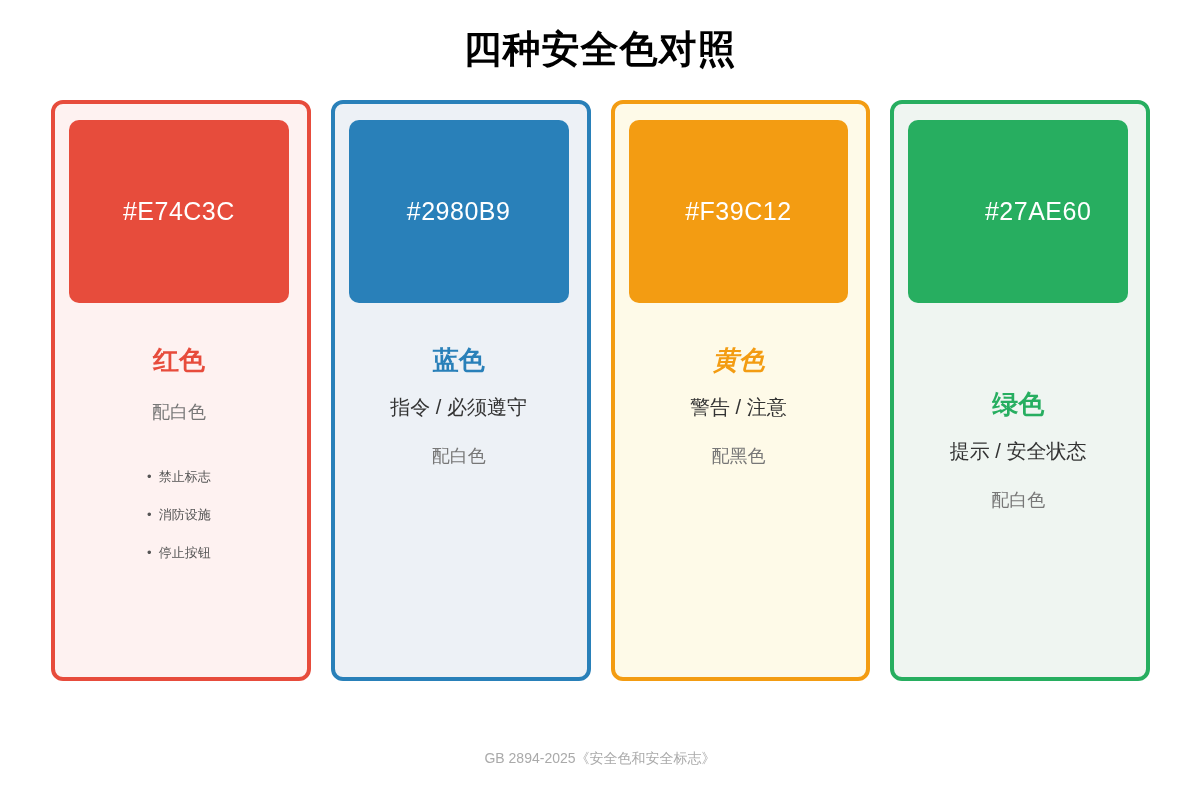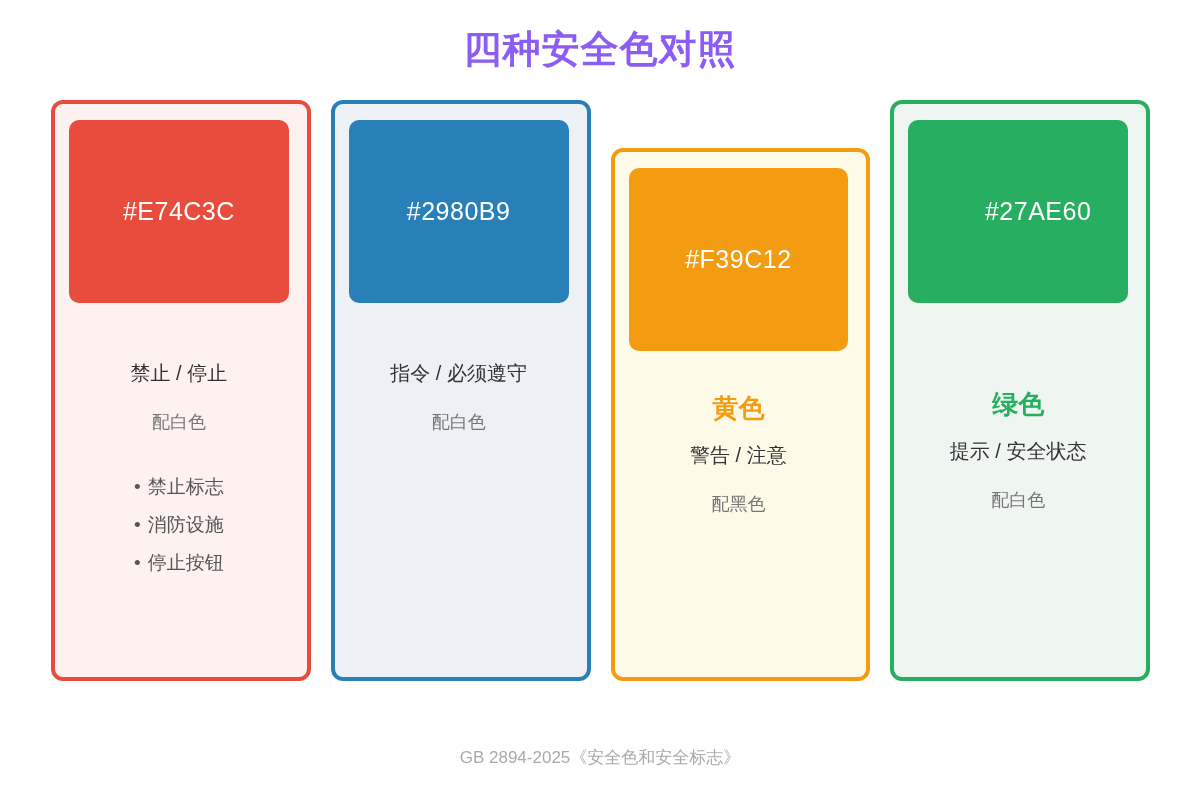--- a/index.html
+++ b/index.html
@@ -22,21 +22,21 @@
 
   
   .page-title {
     position: absolute;
     top: 22px;
     left: 0;
     width: 1200px;
     text-align: center;
     font-size: 38px;
     font-weight: 700;
-    color: #8b5cf6;
+    color: #000000;
     letter-spacing: 1px;
     line-height: 54px;
   }
 
   
   .cards {
     position: absolute;
     top: 100px;
     left: 51px;
     width: 1099px;
@@ -106,83 +106,84 @@
   .examples {
     list-style: none;
     margin-top: 40px;
     display: flex;
     flex-direction: column;
     align-items: center;
     gap: 14px;
   }
 
   .example-item {
-    font-size: 19px;
+    font-size: 13px;
     color: #555555;
     line-height: 24px;
     white-space: nowrap;
   }
 
   .example-bullet {
     display: inline-block;
     margin-right: 7px;
     color: #555555;
   }
 
   
   .footer-note {
     position: absolute;
     top: 746px;
     left: 0;
     width: 1200px;
     text-align: center;
-    font-size: 17px;
+    font-size: 14px;
     color: #aaaaaa;
     line-height: 24px;
   }
 </style>
 </head>
 <body>
 
 <div id="page">
 
   <h1 class="page-title">四种安全色对照</h1>
 
   <div class="cards">
   <div class="card" style="border-color: rgb(231, 76, 60); background: rgb(254, 242, 241);">
     <div class="swatch" style="background: rgb(231, 76, 60);">
       <span class="swatch-hex" style="color: rgb(255, 255, 255);">#E74C3C</span>
     </div>
     <div class="card-body">
-      <div class="usage">禁止 / 停止</div>
+      <div class="color-name" style="color: rgb(231, 76, 60);">红色</div>
       <div class="contrast">配白色</div>
       <ul class="examples">
             <li class="example-item"><span class="example-bullet">•</span><span>禁止标志</span></li>
             <li class="example-item"><span class="example-bullet">•</span><span>消防设施</span></li>
             <li class="example-item"><span class="example-bullet">•</span><span>停止按钮</span></li>
           </ul>
     </div>
   </div>
 
   <div class="card" style="border-color: rgb(41, 128, 185); background: rgb(237, 241, 246);">
     <div class="swatch" style="background: rgb(41, 128, 185);">
       <span class="swatch-hex" style="color: rgb(255, 255, 255); text-align: right;">#2980B9</span>
     </div>
     <div class="card-body">
+      <div class="color-name" style="color: rgb(41, 128, 185);">蓝色</div>
       <div class="usage">指令 / 必须遵守</div>
       <div class="contrast">配白色</div>
     </div>
   </div>
 
-  <div class="card" style="border-color: rgb(243, 156, 18); background: rgb(254, 250, 232); margin-top: 48px;">
+  <div class="card" style="border-color: rgb(243, 156, 18); background: rgb(254, 250, 232);">
     <div class="swatch" style="background: rgb(243, 156, 18);">
       <span class="swatch-hex" style="color: rgb(255, 255, 255);">#F39C12</span>
     </div>
     <div class="card-body">
-      <div class="color-name" style="color: rgb(243, 156, 18);">黄色</div>
+      <div class="color-name" style="color: rgb(243, 156, 18); font-style: italic;">黄色</div>
       <div class="usage">警告 / 注意</div>
       <div class="contrast">配黑色</div>
     </div>
   </div>
 
   <div class="card" style="border-color: rgb(39, 174, 96); background: rgb(239, 245, 241);">
     <div class="swatch" style="background: rgb(39, 174, 96);">
       <span class="swatch-hex" style="color: rgb(255, 255, 255); margin-left: 40px;">#27AE60</span>
     </div>
     <div class="card-body">

